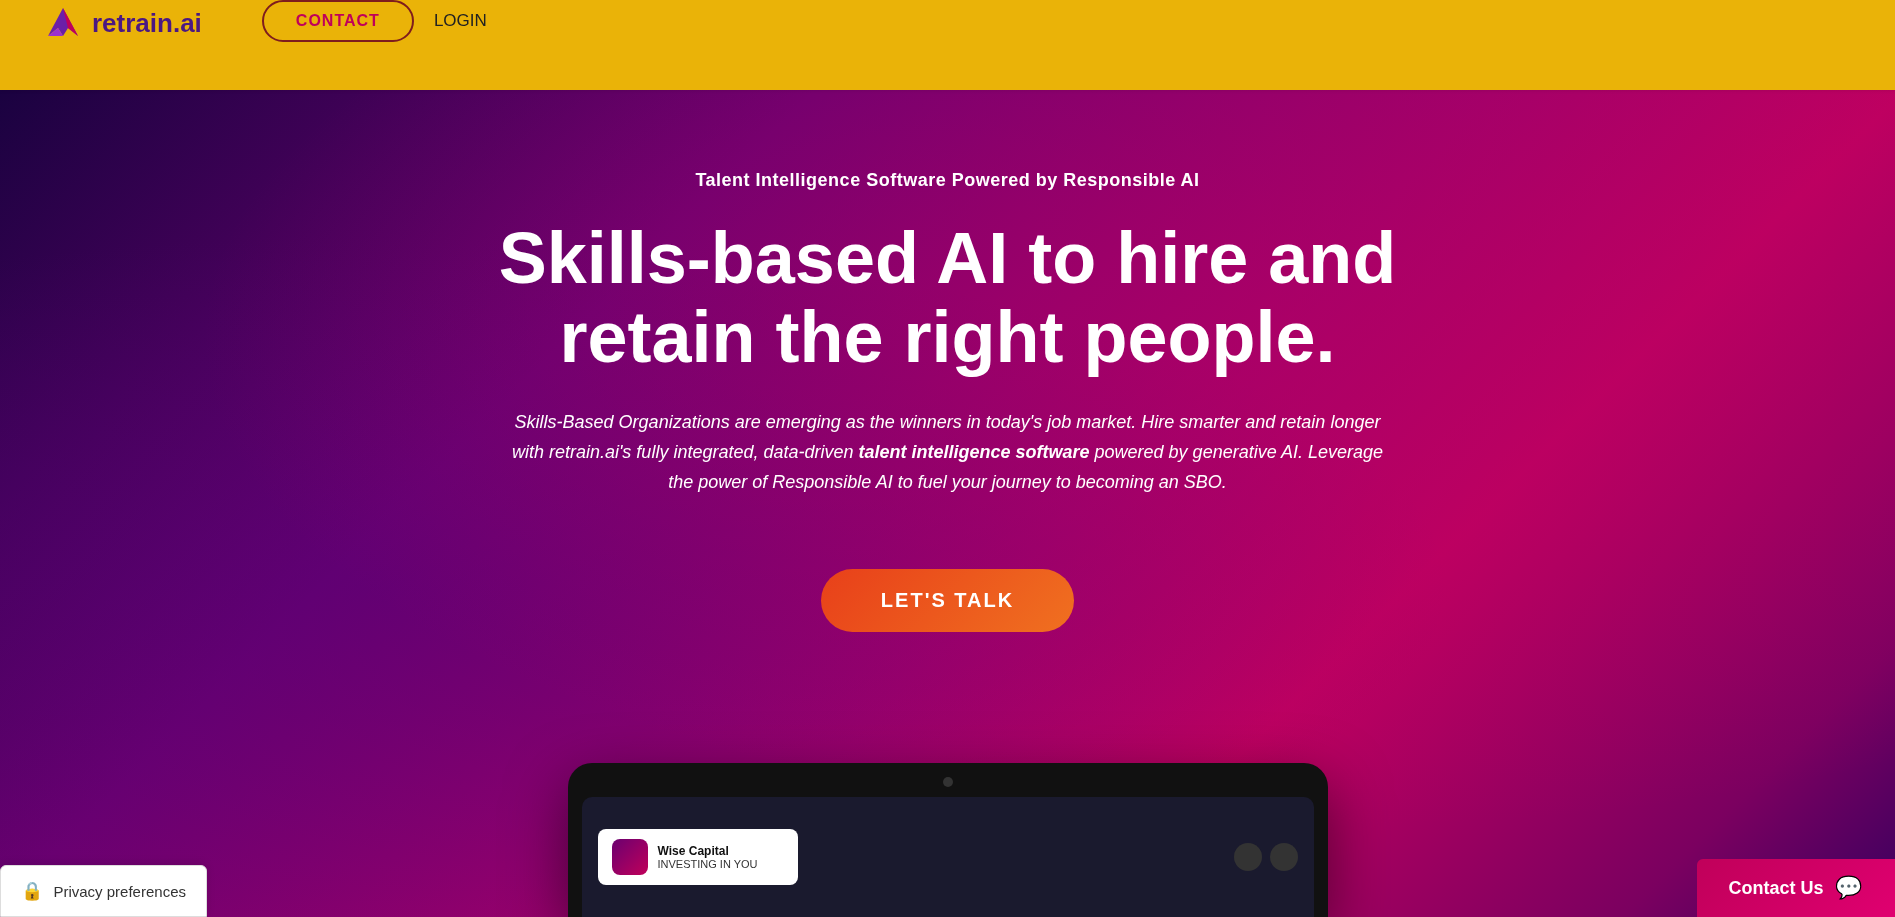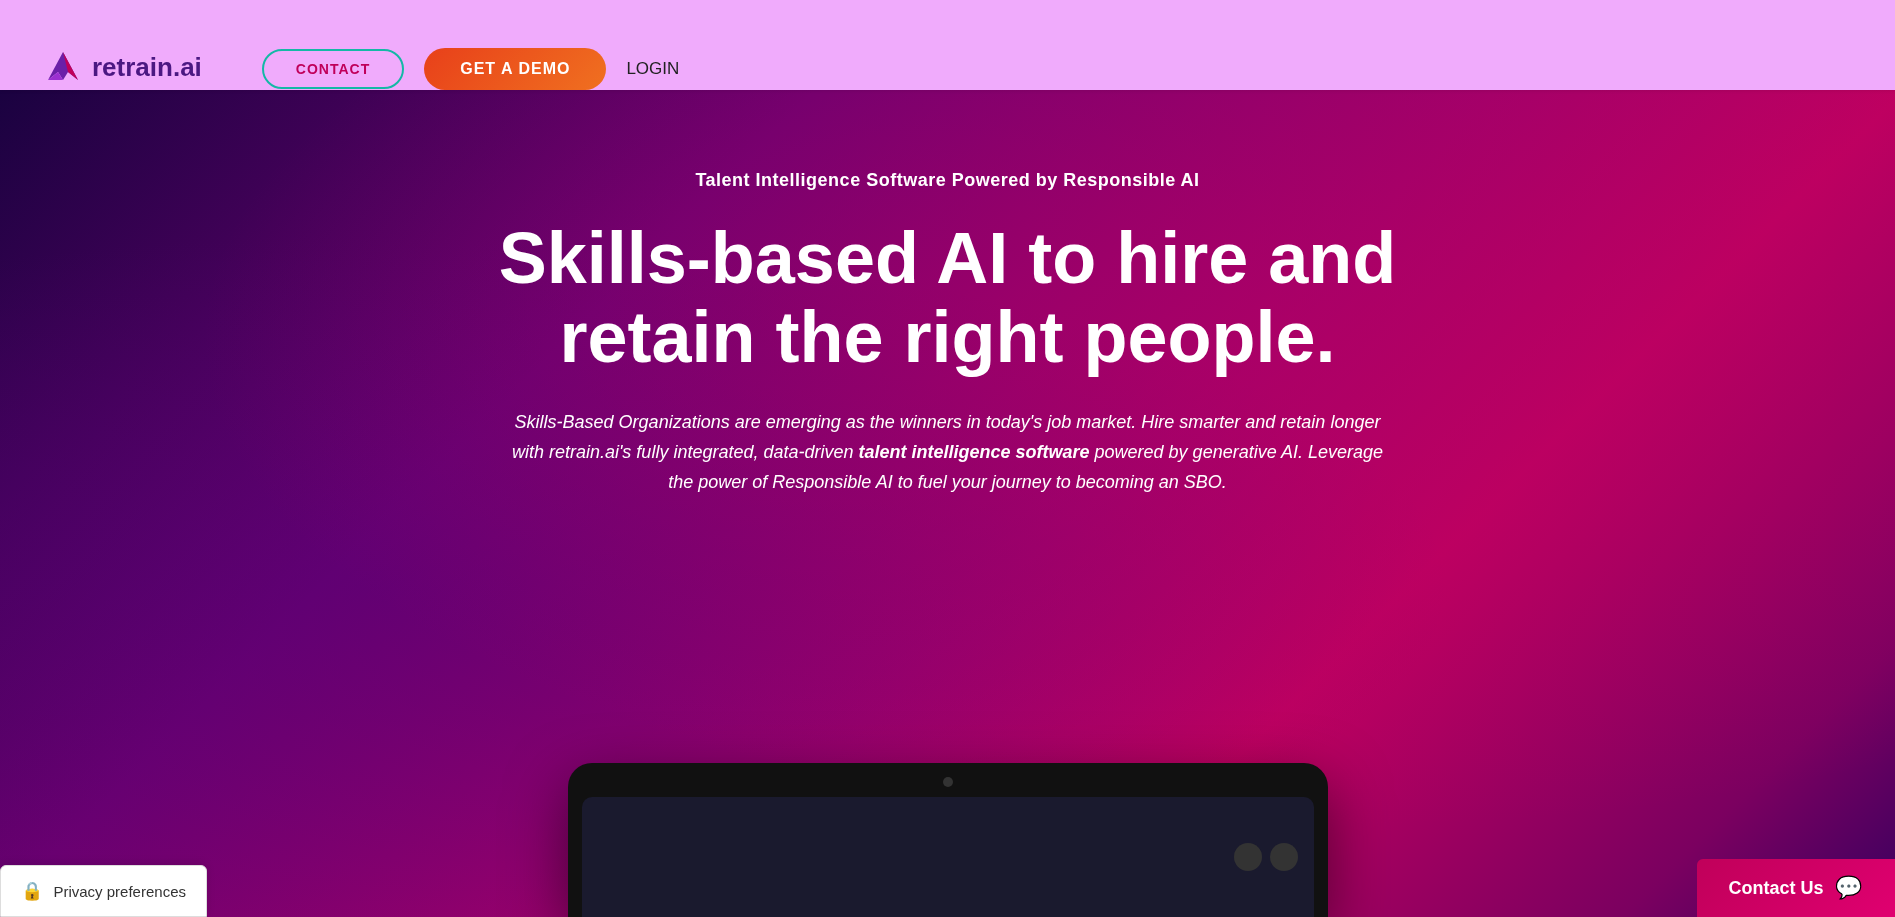--- a/index.html
+++ b/index.html
@@ -2,23 +2,23 @@
 <html><head>
   <meta charset="utf-8">
   <style>
     * { margin: 0; padding: 0; box-sizing: border-box; }
     body { font-family: 'Arial', sans-serif; width: 1895px; min-height: 917px; overflow-x: hidden; }
 
     
     .navbar {
       position: relative;
       z-index: 10;
-      background: #f0abfc;
-      display: flex;
-      align-items: flex-end;
+      background: #eab308;
+      display: flex;
+      align-items: flex-start;
       padding: 0 40px;
       height: 90px;
       box-shadow: 0 1px 4px rgba(0,0,0,0.08);
     }
     .logo-area {
       display: flex;
       align-items: center;
       gap: 6px;
       margin-right: 60px;
       text-decoration: none;
@@ -48,26 +48,26 @@
       font-weight: 400;
       cursor: pointer;
     }
 
     .nav-actions {
       display: flex;
       align-items: center;
       gap: 20px;
     }
     .btn-contact {
-      border: 2px solid #14b8a6;
+      border: 2px solid #7f1d1d;
       color: #c0005a;
       background: transparent;
       border-radius: 30px;
       padding: 10px 32px;
-      font-size: 14px;
+      font-size: 16px;
       font-weight: 700;
       letter-spacing: 1px;
       cursor: pointer;
     }
     .btn-demo {
       background: linear-gradient(135deg, #e8401a, #f07020);
       color: #fff;
       border: none;
       border-radius: 30px;
       padding: 12px 36px;
@@ -262,38 +262,45 @@
       <polygon points="8,36 18,28 23,36" fill="#9b30d0"></polygon>
     </svg>
     <span class="logo-text">
       <span class="retrain">retrain</span><span class="dot">.</span><span class="ai">ai</span>
     </span>
   </a>
 
 
   <div class="nav-actions">
     <button class="btn-contact">CONTACT</button>
-    <button class="btn-demo">GET A DEMO</button>
     <button class="btn-login">LOGIN</button>
   </div>
 </nav>
 
 <section class="hero">
   <div class="hero-content">
     <p class="hero-subtitle">Talent Intelligence Software Powered by Responsible AI</p>
     <h1 class="hero-title">Skills-based AI to hire and retain the right people.</h1>
     <p class="hero-desc">
       <span>Skills-Based Organizations are emerging as the winners in today's job market. Hire smarter and retain longer with retrain.ai's fully integrated, data-driven </span><strong>talent intelligence software</strong><span> powered by generative AI. Leverage the power of Responsible AI to fuel your journey to becoming an SBO.</span>
     </p>
+    <button class="btn-cta">LET'S TALK</button>
   </div>
 
   <div class="device-area">
     <div class="device-outer">
       <div class="device-camera"></div>
       <div class="device-screen">
+        <div class="device-card">
+          <div class="device-card-icon"></div>
+          <div>
+            <div class="device-card-title">Wise Capital</div>
+            <div class="device-card-text">INVESTING IN YOU</div>
+          </div>
+        </div>
         <div class="device-controls">
           <div class="device-control-circle"></div>
           <div class="device-control-circle"></div>
         </div>
       </div>
     </div>
   </div>
 </section>
 
 <div class="privacy-bar">

